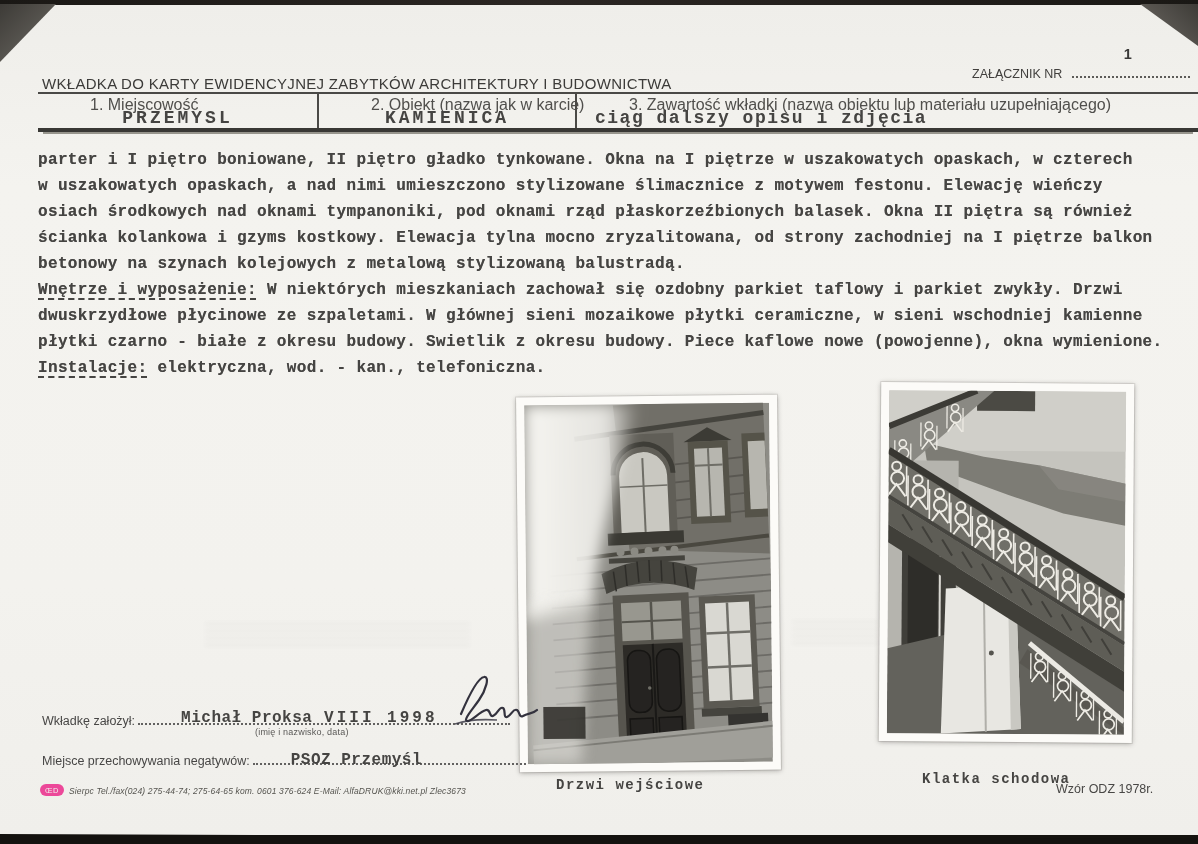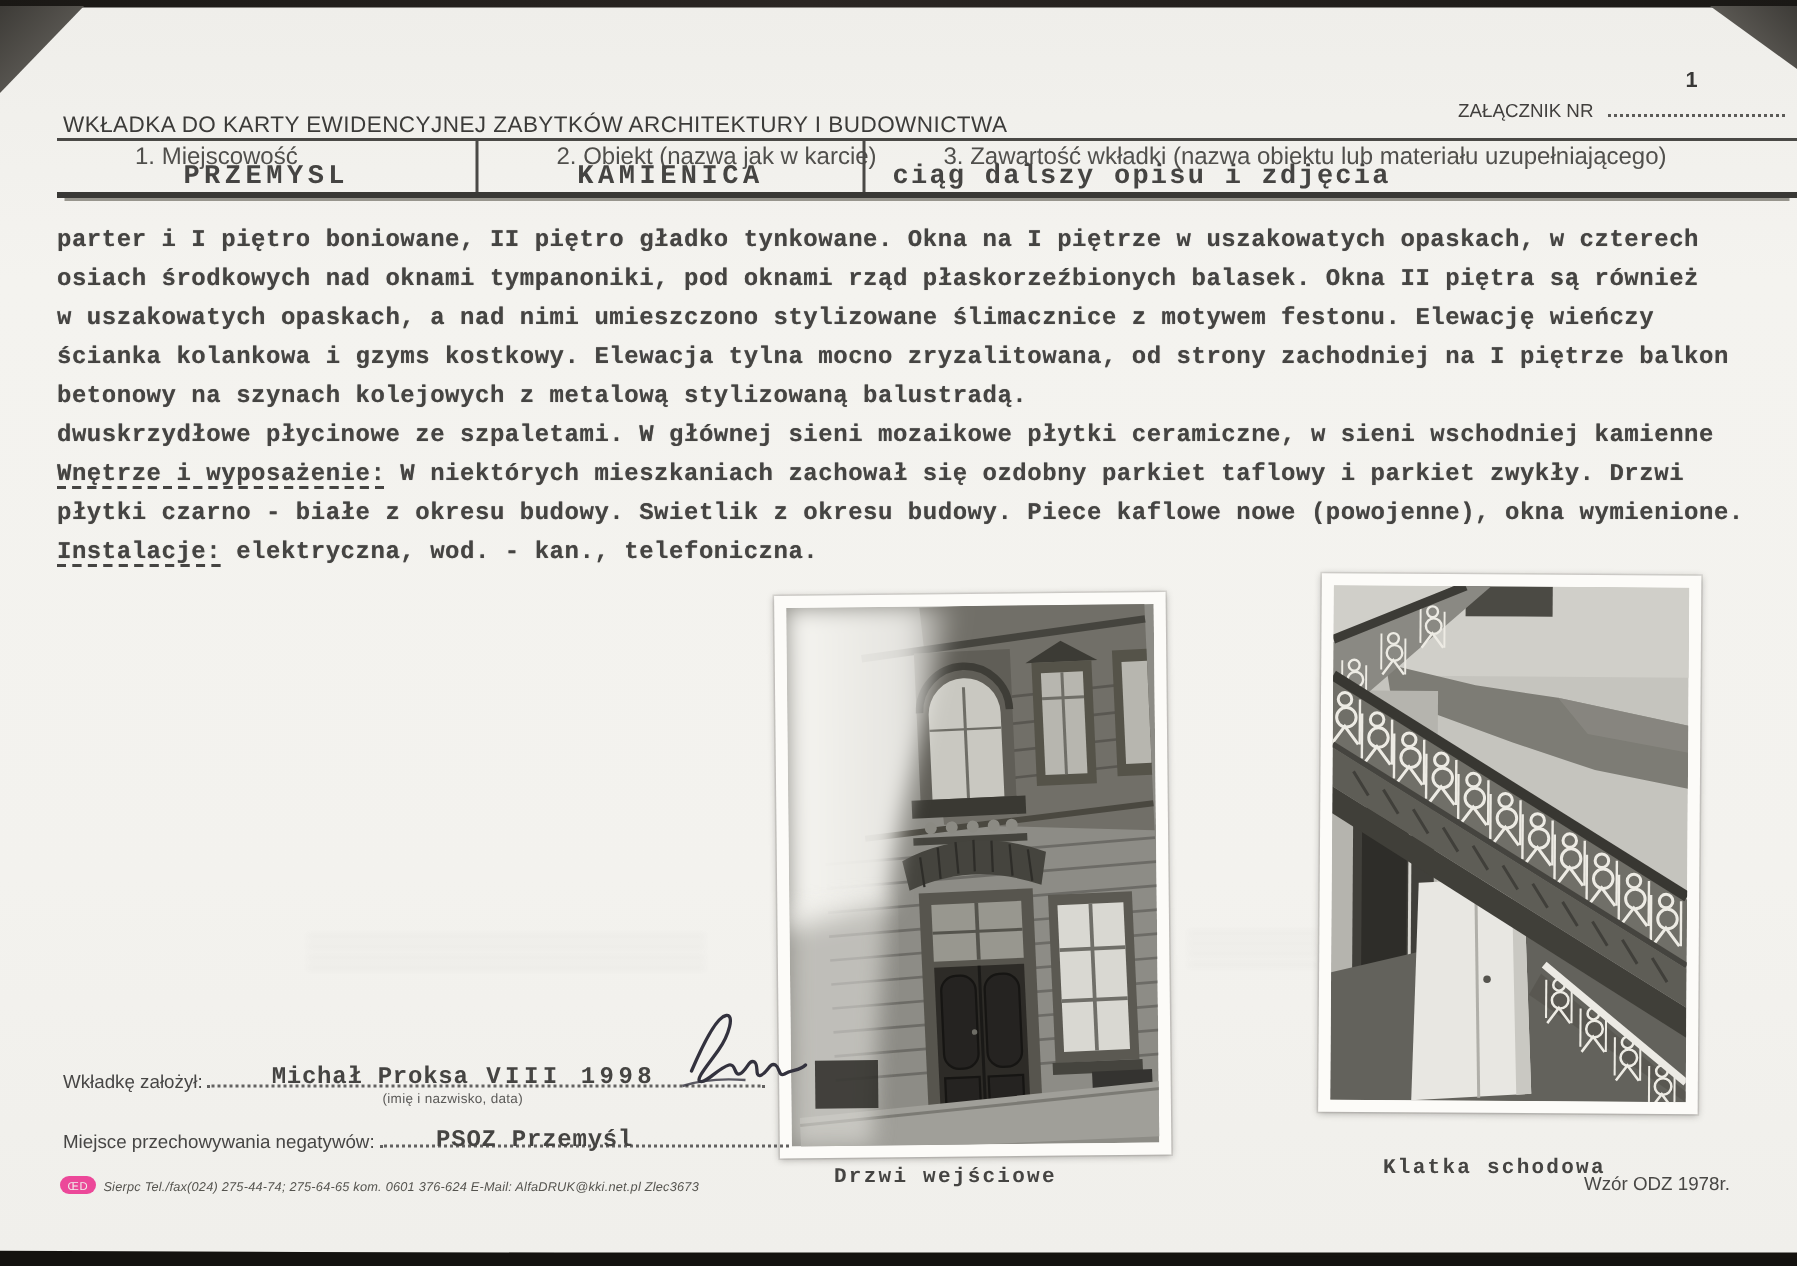--- a/index.html
+++ b/index.html
@@ -100,26 +100,26 @@
       <div class="fvalue tw">KAMIENICA</div>
     </div>
     <div class="fcell fc3">
       <div class="flabel">3. Zawartość wkładki (nazwa obiektu lub materiału uzupełniającego)</div>
       <div class="fvalue tw">ciąg dalszy opisu i zdjęcia</div>
     </div>
   </div>
 
   <div class="body-text tw">
       <div class="t-line"><span>parter i I piętro boniowane, II piętro gładko tynkowane. Okna na I piętrze w uszakowatych opaskach, w czterech</span></div>
+      <div class="t-line"><span>w uszakowatych opaskach, a nad nimi umieszczono stylizowane ślimacznice z motywem festonu. Elewację wieńczy</span></div>
       <div class="t-line"><span>osiach środkowych nad oknami tympanoniki, pod oknami rząd płaskorzeźbionych balasek. Okna II piętra są również</span></div>
-      <div class="t-line"><span>w uszakowatych opaskach, a nad nimi umieszczono stylizowane ślimacznice z motywem festonu. Elewację wieńczy</span></div>
       <div class="t-line"><span>ścianka kolankowa i gzyms kostkowy. Elewacja tylna mocno zryzalitowana, od strony zachodniej na I piętrze balkon</span></div>
       <div class="t-line"><span>betonowy na szynach kolejowych z metalową stylizowaną balustradą.</span></div>
+      <div class="t-line"><span class="lead">Wnętrze i wyposażenie:</span><span> W niektórych mieszkaniach zachował się ozdobny parkiet taflowy i parkiet zwykły. Drzwi</span></div>
       <div class="t-line"><span>dwuskrzydłowe płycinowe ze szpaletami. W głównej sieni mozaikowe płytki ceramiczne, w sieni wschodniej kamienne</span></div>
-      <div class="t-line"><span class="lead">Wnętrze i wyposażenie:</span><span> W niektórych mieszkaniach zachował się ozdobny parkiet taflowy i parkiet zwykły. Drzwi</span></div>
       <div class="t-line"><span>płytki czarno - białe z okresu budowy. Swietlik z okresu budowy. Piece kaflowe nowe (powojenne), okna wymienione.</span></div>
       <div class="t-line"><span class="lead">Instalacje:</span><span> elektryczna, wod. - kan., telefoniczna.</span></div>
     </div>
 
   <div class="ghost ghost1"></div>
   <div class="ghost ghost2"></div>
 
   <figure class="photo photo-left" style="margin:0">
     <svg width="245" height="359" viewBox="0 0 245 359">
       <defs>

